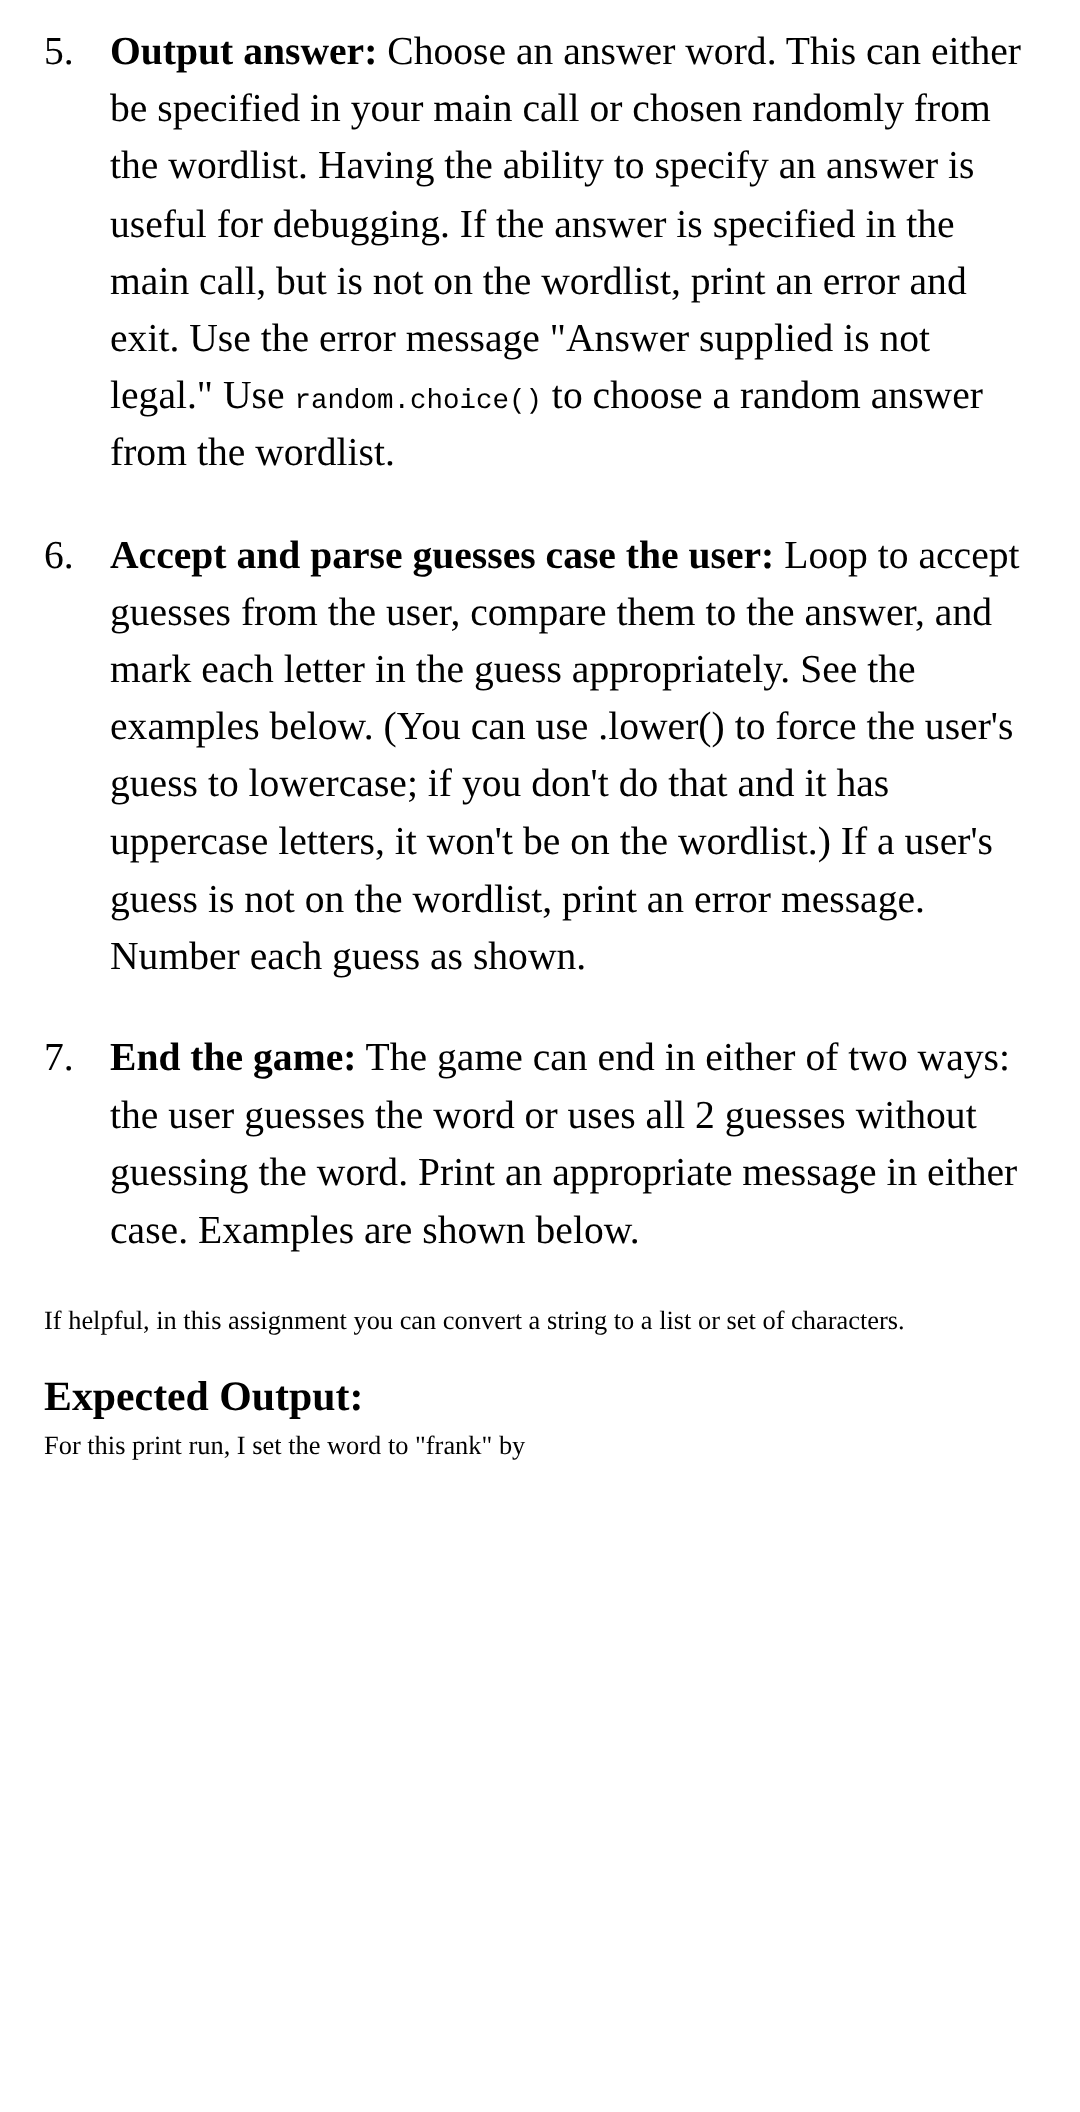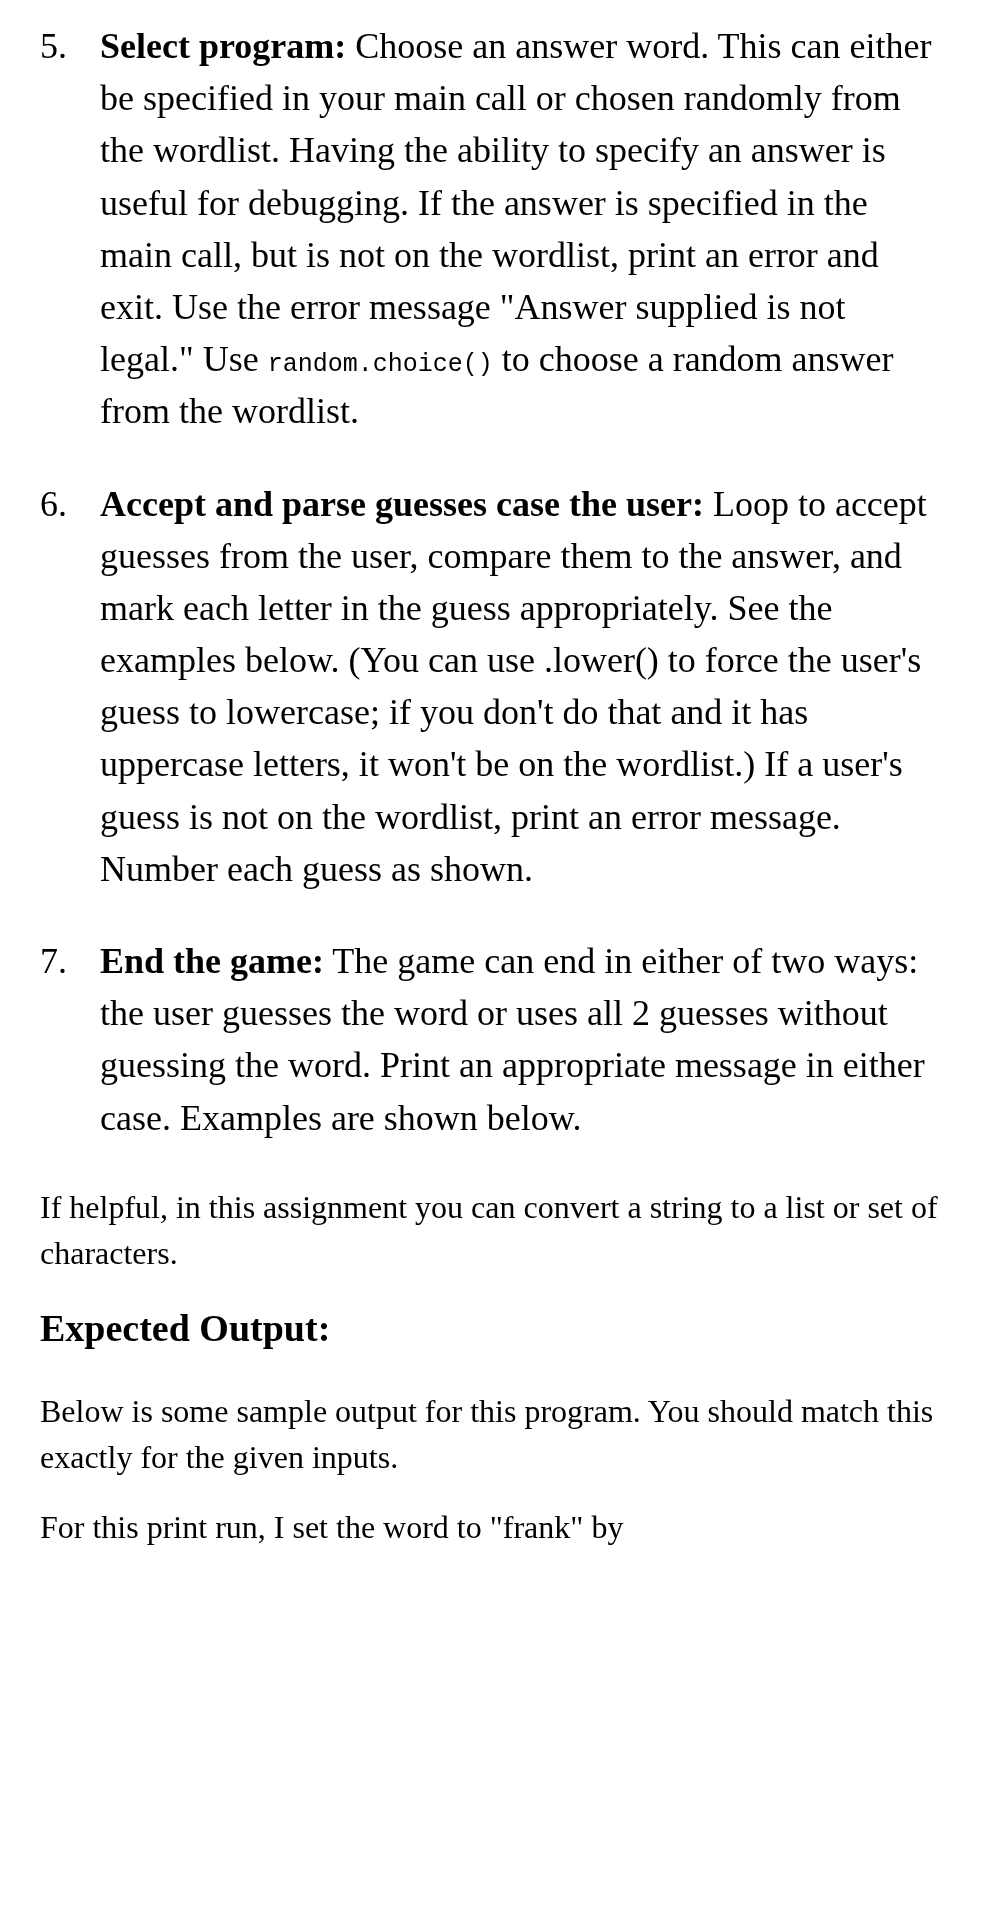--- a/index.html
+++ b/index.html
@@ -48,42 +48,42 @@
     strong {
       font-weight: bold;
     }
 
     code, .inline-code {
       font-family: 'Courier New', Courier, monospace;
       font-size: 25px;
     }
 
     .paragraph {
-      font-size: 32px;
+      font-size: 24px;
       line-height: 1.45;
       margin-bottom: 24px;
     }
 
     .section-heading {
       font-size: 38px;
       font-weight: bold;
-      margin-bottom: 32px;
+      margin-bottom: 0;
       margin-top: 8px;
     }
   </style>
 </head>
 <body>
 
 <div class="content-area">
 
   <div class="numbered-item">
     <span class="item-number">5.</span>
     <div class="item-body">
       <p>
-        <strong>Select program:</strong>
+        <strong>Output answer:</strong>
         <span> Choose an answer word. This can either be specified in your main call or chosen randomly from the wordlist. Having the ability to specify an answer is useful for debugging. If the answer is specified in the main call, but is not on the wordlist, print an error and exit. Use the error message "Answer supplied is not legal." Use <code>random.choice()</code> to choose a random answer from the wordlist.</span>
       </p>
     </div>
   </div>
 
   <div class="numbered-item">
     <span class="item-number">6.</span>
     <div class="item-body">
       <p>
         <strong>Accept and parse guesses case the user:</strong>
@@ -100,17 +100,16 @@
         <span> The game can end in either of two ways: the user guesses the word or uses all 2 guesses without guessing the word. Print an appropriate message in either case. Examples are shown below.</span>
       </p>
     </div>
   </div>
 
   <p class="paragraph">If helpful, in this assignment you can convert a string to a list or set of characters.</p>
 
 
   <h2 class="section-heading">Expected Output:</h2>
 
-  <p class="paragraph">Below is some sample output for this program. You should match this exactly for the given inputs.</p>
 
   <p class="paragraph">For this print run, I set the word to "frank" by</p>
 
 </div>
 
 </body></html>

